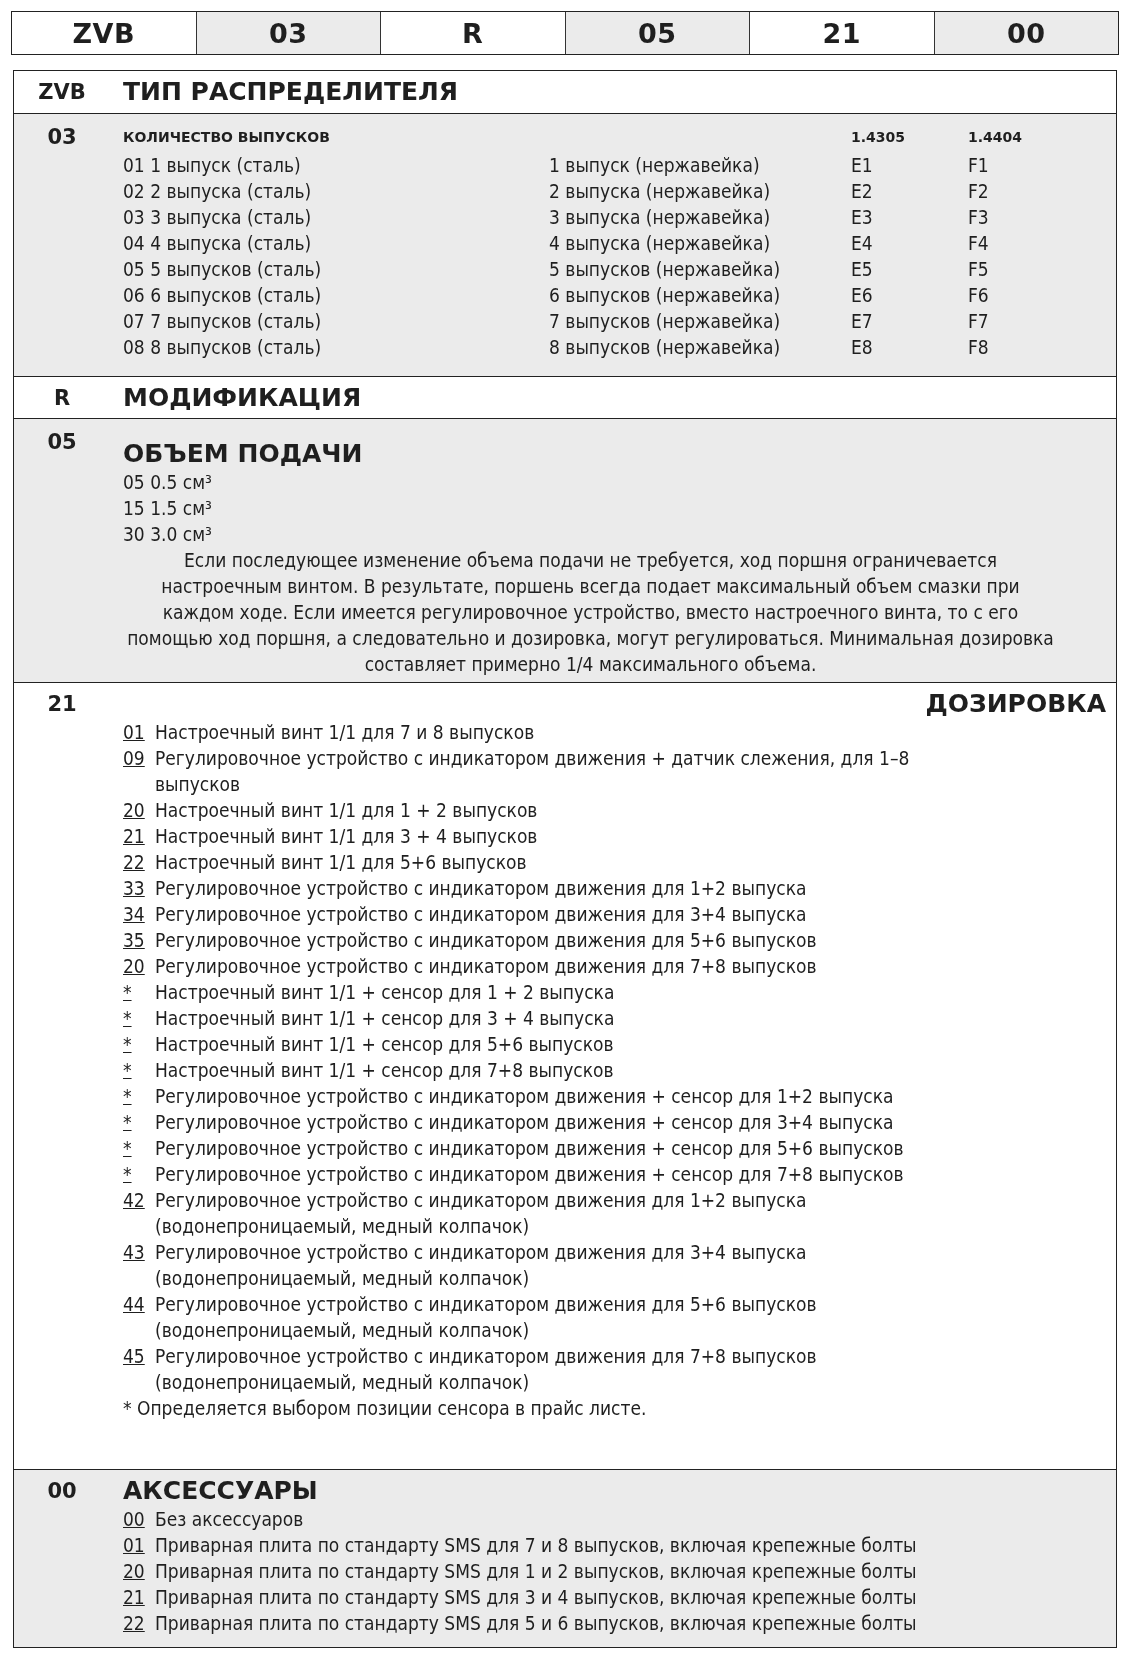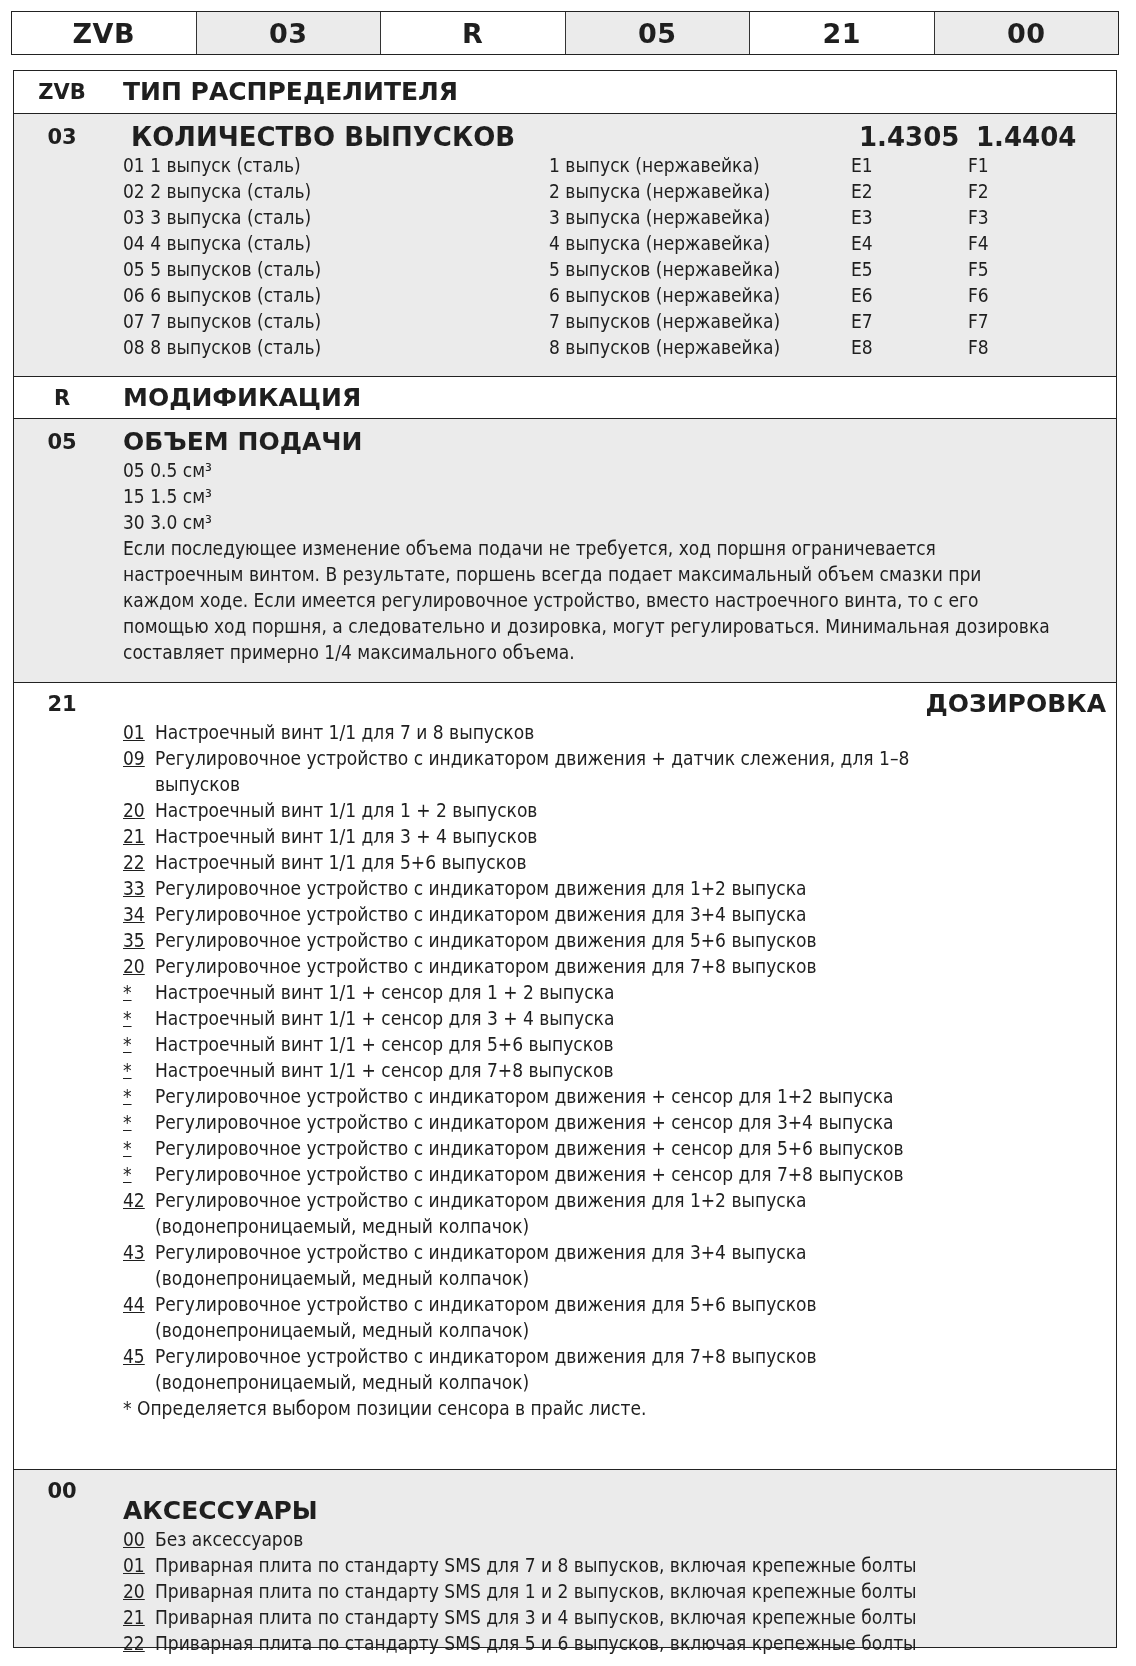--- a/index.html
+++ b/index.html
@@ -23,34 +23,34 @@
   .title { font-weight:bold; font-size:25px; font-family:"DejaVu Sans","Liberation Sans",sans-serif; }
   .line { font-size:19px; line-height:26px; white-space:nowrap; }
   .sec-zvb { height:42px; }
   .sec-zvb .code, .sec-zvb .title { line-height:42px; }
   .sec-r { height:42px; }
   .sec-r .code, .sec-r .title { line-height:42px; }
   .sec-03 { height:263px; padding-top:8px; }
   .sec-03 .code { top:8px; line-height:30px; }
   .sec-03 .title { line-height:30px; }
   .grid03 { display:grid; grid-template-columns:426px 302px 117px auto; }
-  .grid03 .h { font-weight:bold; font-size:26px; line-height:30px; font-family:"DejaVu Sans","Liberation Sans",sans-serif;margin-left:8px; }
+  .grid03 .h { font-weight:bold; font-size:14px; line-height:30px; font-family:"DejaVu Sans","Liberation Sans",sans-serif; }
   .sec-05 { height:264px; padding-top:8px; }
   .sec-05 .code { top:8px; line-height:30px; }
-  .sec-05 .title { line-height:30px; }
+  .sec-05 .title { line-height:30px;margin-top:12px; }
   .sec-21 { height:787px; padding-top:6px; }
   .sec-21 .code { top:6px; line-height:30px; }
   .sec-21 .title { line-height:30px;text-align:right; }
   .sec-00 { height:178px; padding-top:6px; }
   .sec-00 .code { top:6px; line-height:30px; }
-  .sec-00 .title { line-height:30px;margin-top:20px; }
+  .sec-00 .title { line-height:30px; }
   .item { display:flex; font-size:19px; line-height:26px; }
   .item .num { width:32px; flex:none;text-decoration:underline; }
   .item .txt { flex:1; }
-  .para { font-size:19px; line-height:26px; width:935px; }
+  .para { font-size:19px; line-height:26px; width:935px;text-align:center; }
 </style>
 </head>
 <body>
 
 <div class="codebar">
   <div class="cell">ZVB</div>
   <div class="cell grey">03</div>
   <div class="cell">R</div>
   <div class="cell grey">05</div>
   <div class="cell">21</div>

